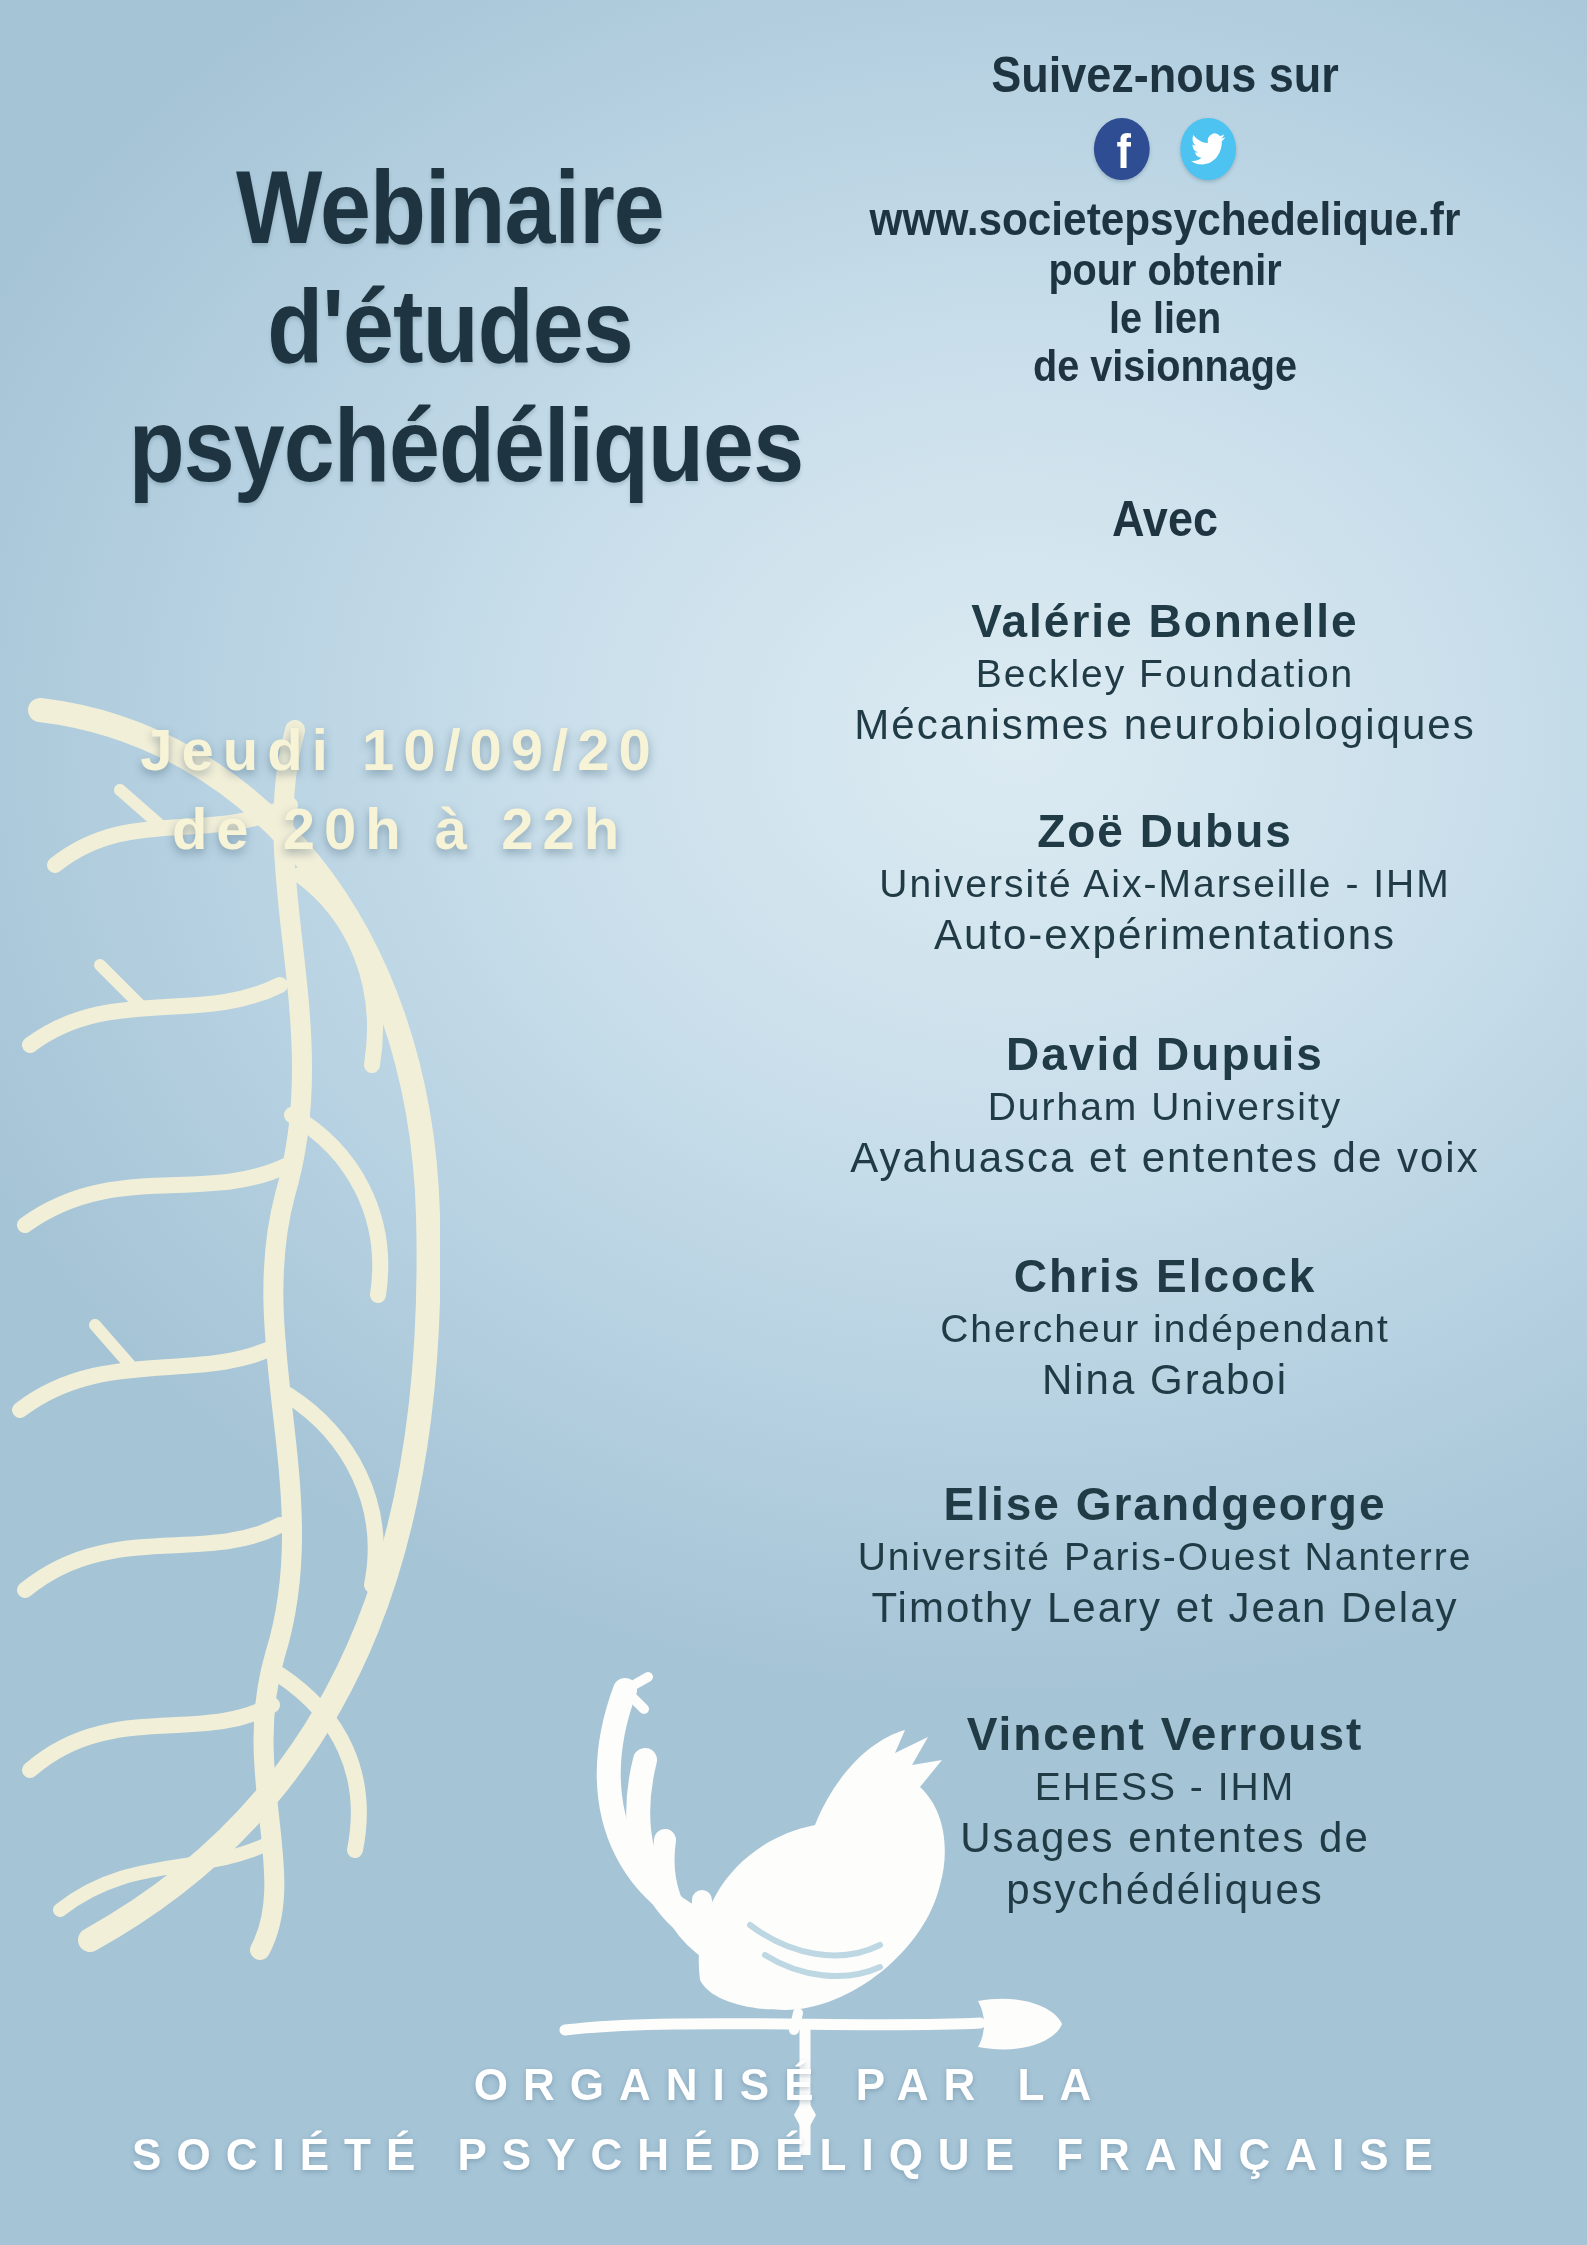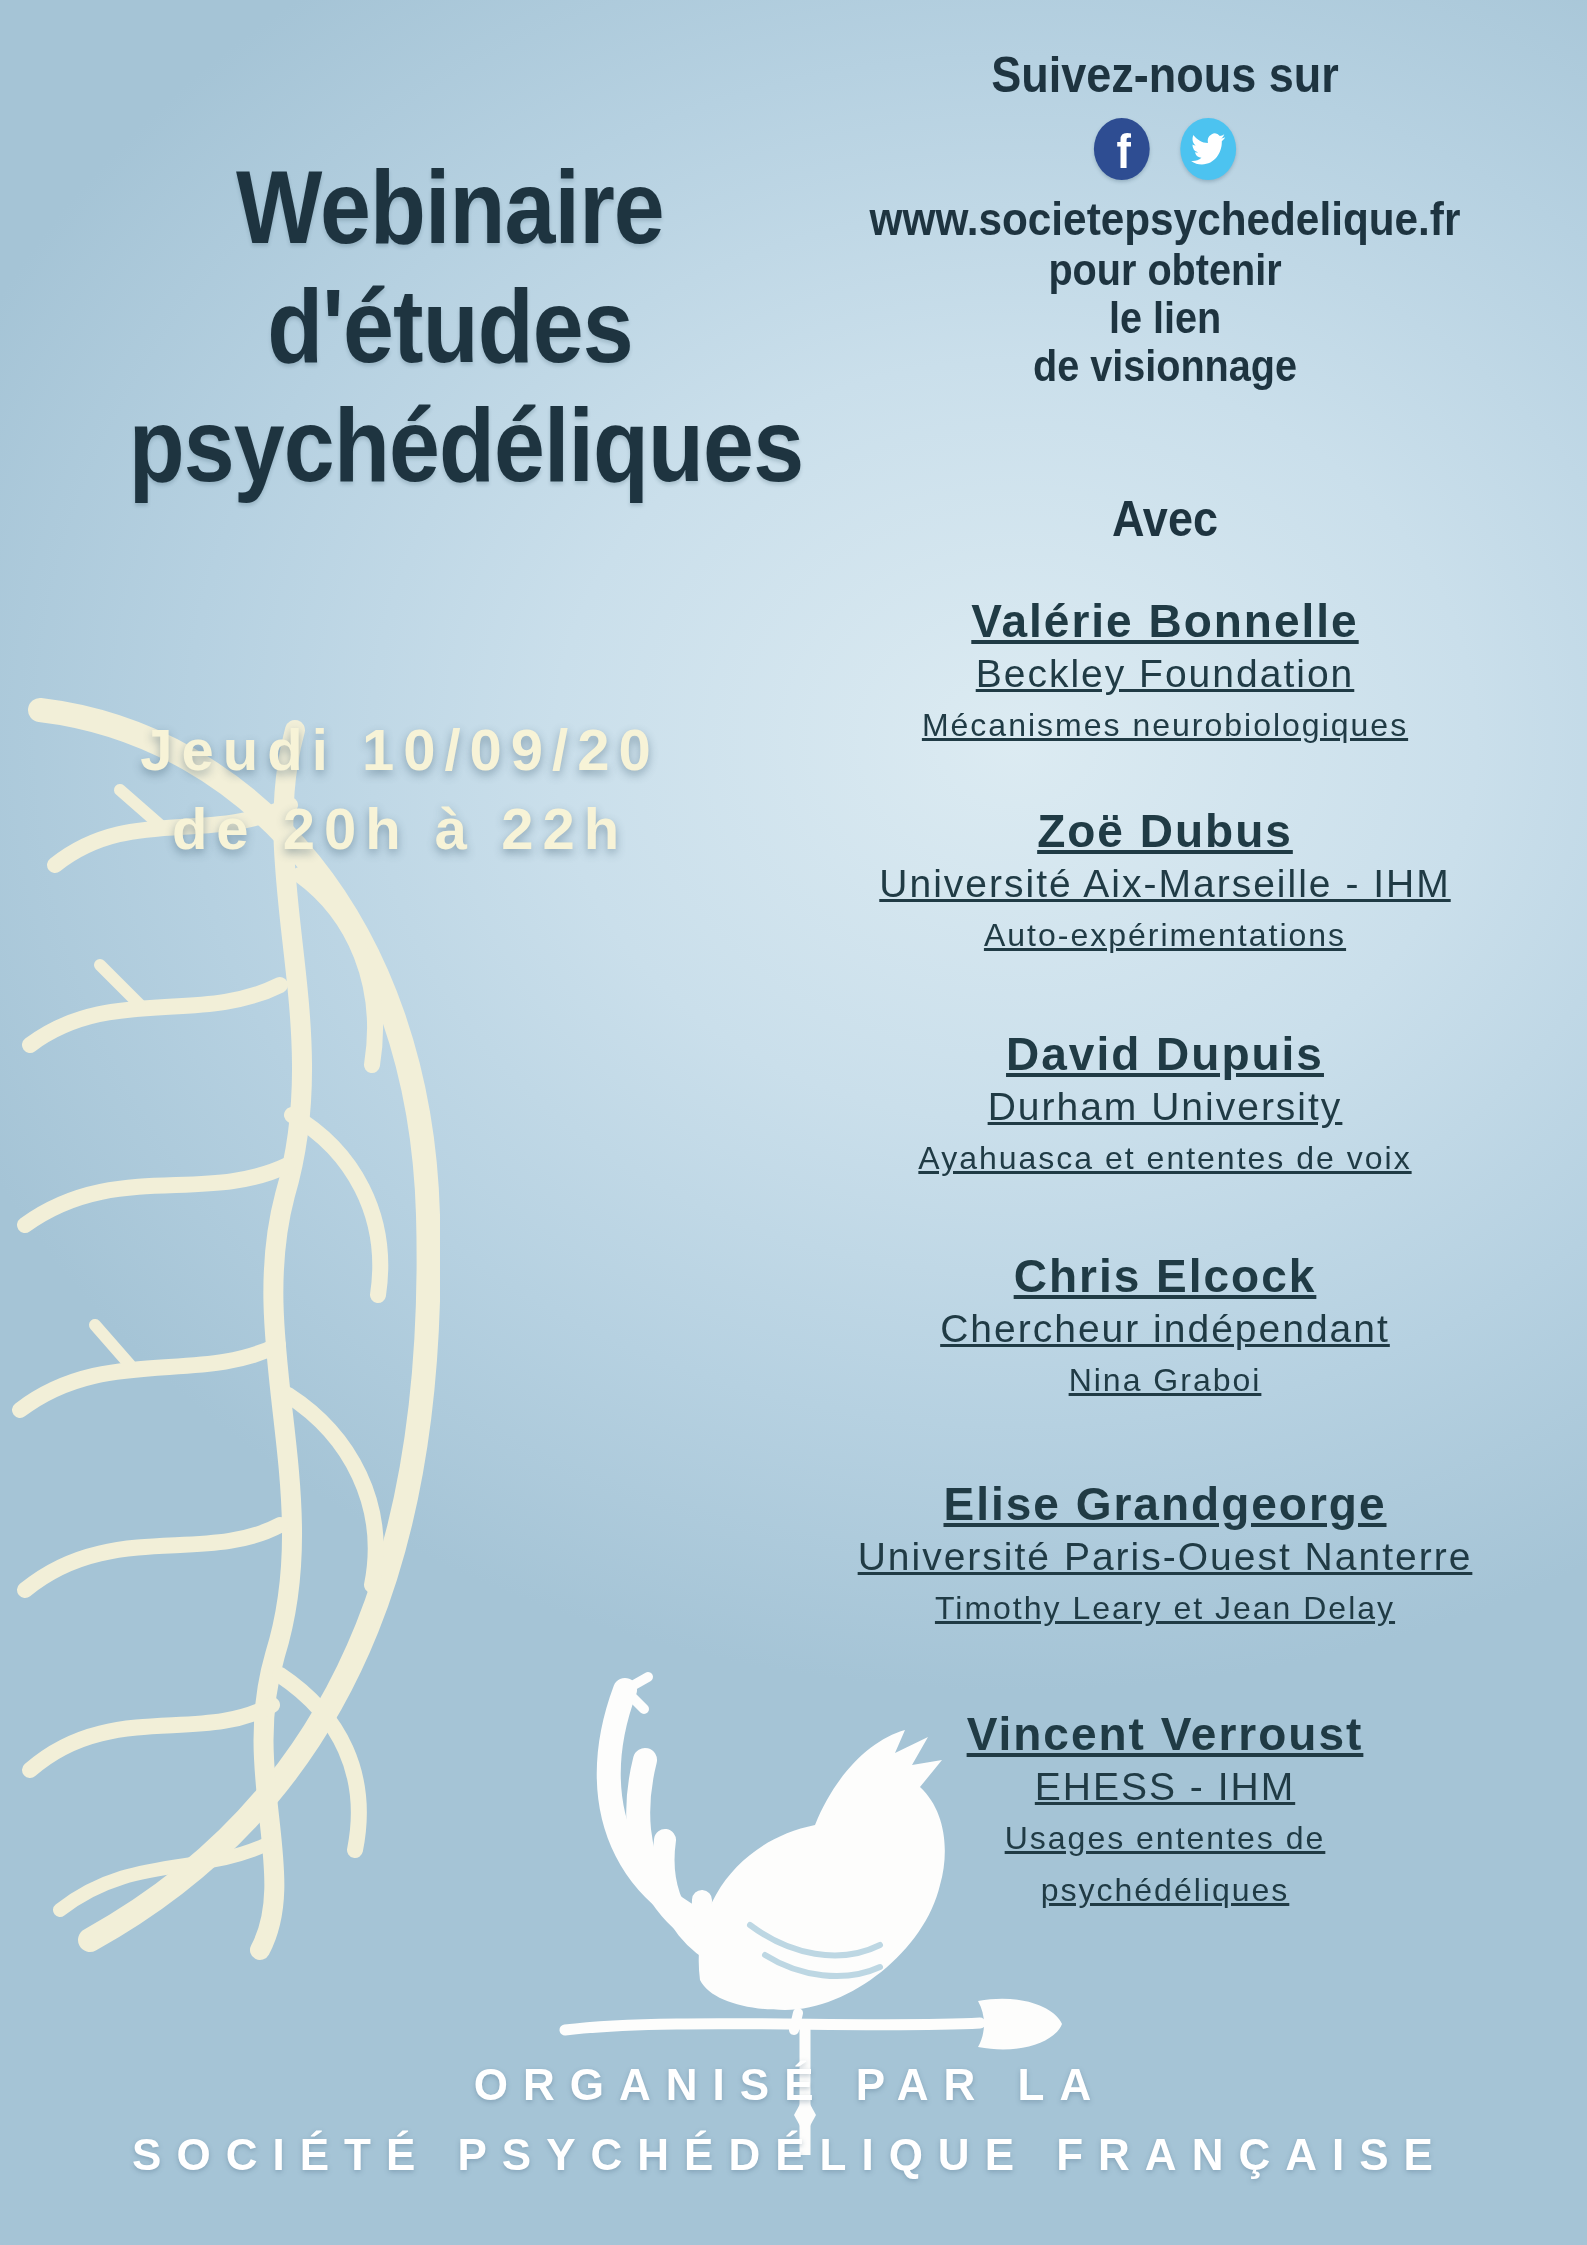--- a/index.html
+++ b/index.html
@@ -44,24 +44,24 @@
     color:#f7f3d7; font-weight:700; font-size:58px; line-height:79px;
     letter-spacing:9px; text-shadow:0 4px 10px rgba(60,90,110,0.45);
   }
 
   
   .avec {
     left:745px; top:490px; width:840px; text-align:center;
     color:#1e3440; font-weight:700; font-size:50px;
     transform:scaleX(0.9); transform-origin:50% 0;
   }
-  .speaker { position:absolute; left:745px; width:840px; text-align:center; color:#203b45; z-index:2;text-decoration:underline; }
+  .speaker { position:absolute; left:745px; width:840px; text-align:center; color:#203b45; z-index:2; }
   .speaker .name  { font-size:46px; font-weight:700; letter-spacing:2px; line-height:56px; }
   .speaker .affil { font-size:39px; font-weight:400; letter-spacing:2px; line-height:50px; }
-  .speaker .topic { font-size:32px; font-weight:400; letter-spacing:2px; line-height:52px; white-space:nowrap; }
+  .speaker .topic { font-size:42px; font-weight:400; letter-spacing:2px; line-height:52px; white-space:nowrap; }
   .speaker.wrap .topic { white-space:normal; max-width:520px; margin:0 auto; }
 
   
   .footer-line {
     left:0; width:1580px; text-align:center; color:#ffffff; font-weight:700;
     font-size:44px; letter-spacing:15px; 
     text-shadow:0 2px 5px rgba(70,100,125,0.35);
   }
   .fl1 { top:2060px; } .fl2 { top:2130px; }
 </style>

